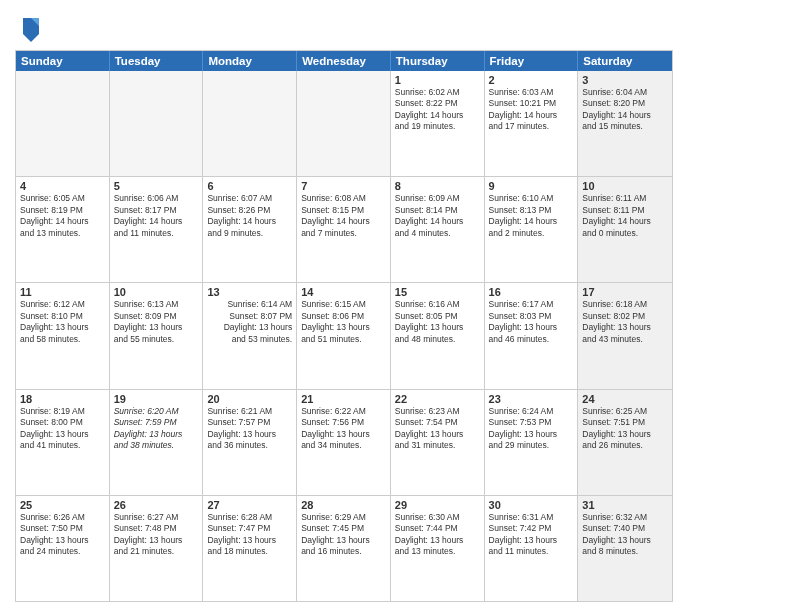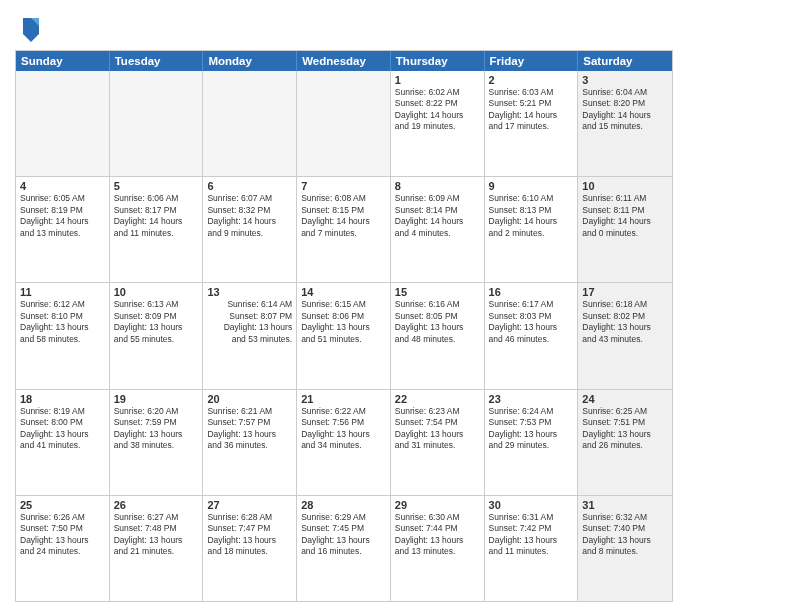--- a/index.html
+++ b/index.html
@@ -153,21 +153,21 @@
           <div class="cal-cell">
             <span class="day-num">1</span>
             <div class="info" style="white-space: pre-line;">Sunrise: 6:02 AM
 Sunset: 8:22 PM
 Daylight: 14 hours
 and 19 minutes.</div>
           </div>
           <div class="cal-cell">
             <span class="day-num">2</span>
             <div class="info" style="white-space: pre-line;">Sunrise: 6:03 AM
-Sunset: 5:21 PM
+Sunset: 10:21 PM
 Daylight: 14 hours
 and 17 minutes.</div>
           </div>
           <div class="cal-cell shaded">
             <span class="day-num">3</span>
             <div class="info" style="white-space: pre-line;">Sunrise: 6:04 AM
 Sunset: 8:20 PM
 Daylight: 14 hours
 and 15 minutes.</div>
           </div>
@@ -183,21 +183,21 @@
           <div class="cal-cell">
             <span class="day-num">5</span>
             <div class="info" style="white-space: pre-line;">Sunrise: 6:06 AM
 Sunset: 8:17 PM
 Daylight: 14 hours
 and 11 minutes.</div>
           </div>
           <div class="cal-cell">
             <span class="day-num">6</span>
             <div class="info" style="white-space: pre-line;">Sunrise: 6:07 AM
-Sunset: 8:32 PM
+Sunset: 8:26 PM
 Daylight: 14 hours
 and 9 minutes.</div>
           </div>
           <div class="cal-cell">
             <span class="day-num">7</span>
             <div class="info" style="white-space: pre-line;">Sunrise: 6:08 AM
 Sunset: 8:15 PM
 Daylight: 14 hours
 and 7 minutes.</div>
           </div>
@@ -277,21 +277,21 @@
         <div class="cal-row">
           <div class="cal-cell">
             <span class="day-num">18</span>
             <div class="info" style="white-space: pre-line;">Sunrise: 8:19 AM
 Sunset: 8:00 PM
 Daylight: 13 hours
 and 41 minutes.</div>
           </div>
           <div class="cal-cell">
             <span class="day-num">19</span>
-            <div class="info" style="white-space: pre-line;">Sunrise: 6:20 AM
+            <div class="info" style="white-space: pre-line; font-style: italic;">Sunrise: 6:20 AM
 Sunset: 7:59 PM
 Daylight: 13 hours
 and 38 minutes.</div>
           </div>
           <div class="cal-cell">
             <span class="day-num">20</span>
             <div class="info" style="white-space: pre-line;">Sunrise: 6:21 AM
 Sunset: 7:57 PM
 Daylight: 13 hours
 and 36 minutes.</div>

